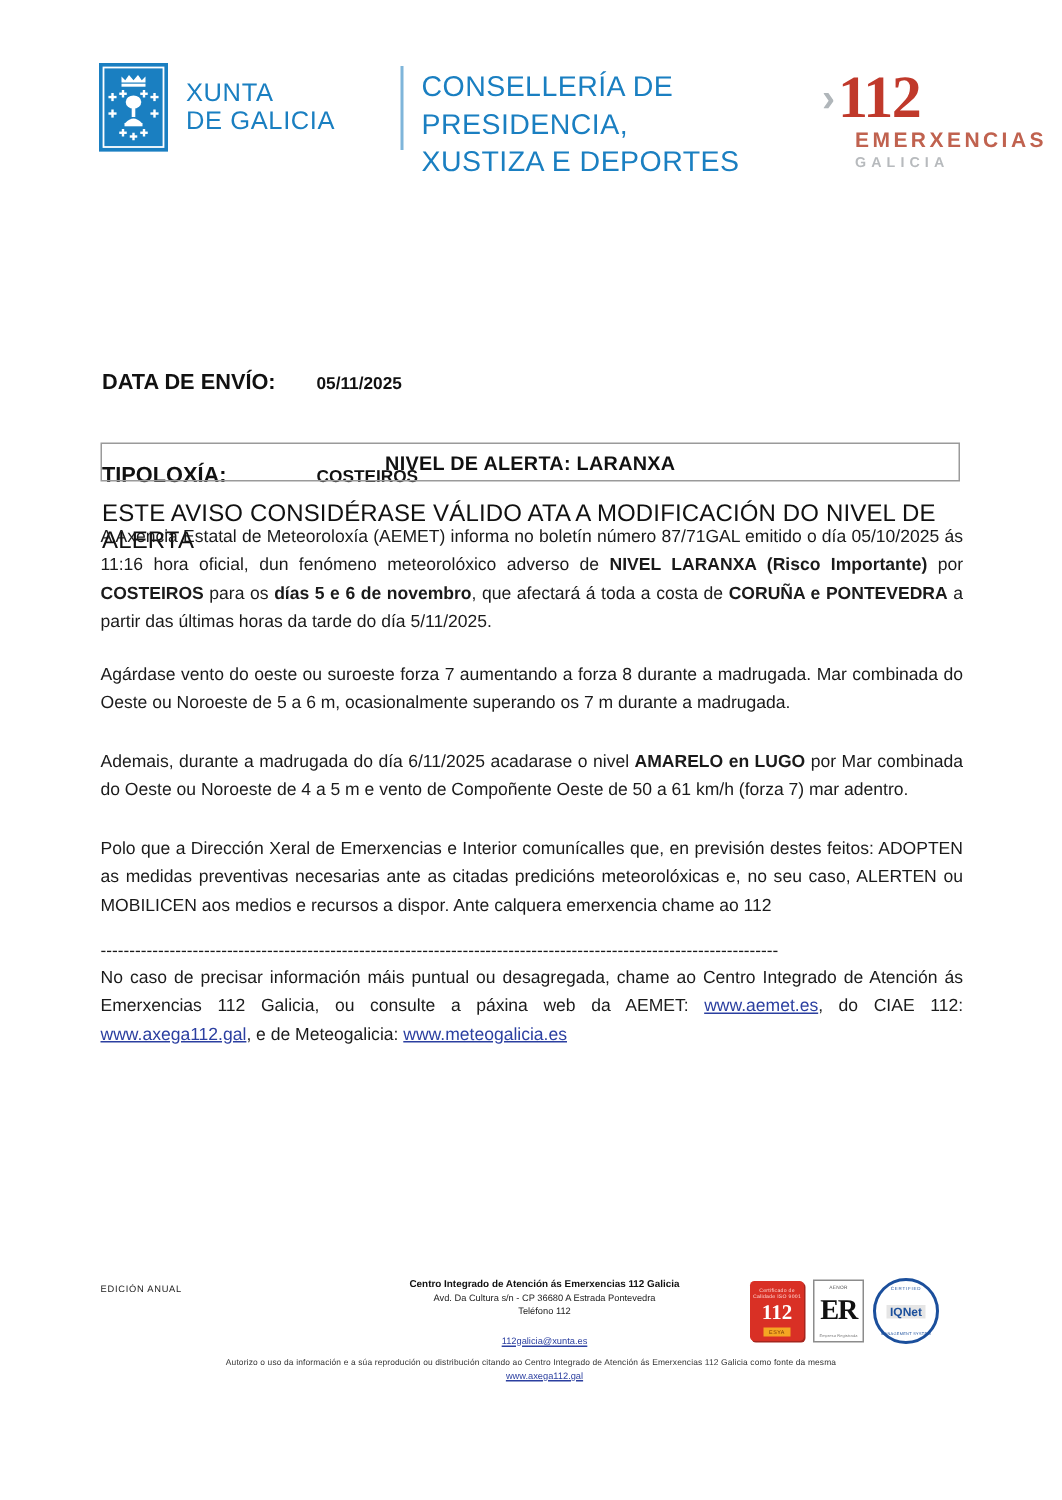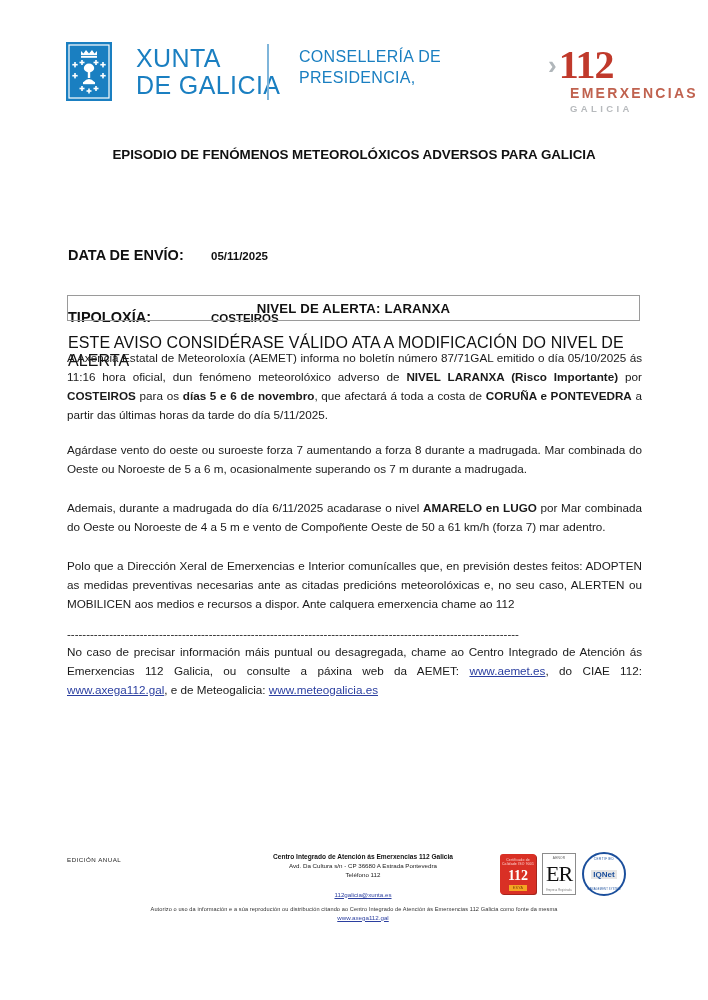--- a/index.html
+++ b/index.html
@@ -37,41 +37,41 @@
   }
   .coat {
     width: 46px;
     height: 59px;
     background: #1a7fc1;
     position: relative;
     flex: none;
   }
   .coat svg { display: block; }
   .xunta-words {
-    margin-left: 24px;
+    margin-left: 12px;
     color: #1a7fc1;
-    font-size: 25px;
+    font-size: 17px;
     line-height: 1.08;
     font-weight: 400;
     letter-spacing: 0.4px;
     white-space: nowrap;
   }
   .xunta-words .l2 { font-weight: 400; }
   .divider-bar {
     position: absolute;
     left: 267px; top: 6px;
     width: 2px;
     height: 56px;
     background: #7fb5da;
   }
   .conselleria {
     position: absolute;
-    left: 299px; top: 8px;
+    left: 281px; top: 8px;
     color: #1a7fc1;
-    font-size: 16px;
+    font-size: 19px;
     line-height: 1.32;
     letter-spacing: 0.3px;
     font-weight: 400;
     white-space: nowrap;
   }
   .logo112 {
     position: absolute;
     left: 548px; top: 8px;
     width: 110px;
     text-align: left;
@@ -301,22 +301,22 @@
   }
   .cert-er .erbot {
     position: absolute;
     bottom: 2px; left: 0; right: 0;
     text-align: center;
     font-size: 2.6px;
     color: #777;
     letter-spacing: 0.1px;
   }
   .cert-er .ermark {
-    font-size: 22px;
-    font-weight: 400;
+    font-size: 19px;
+    font-weight: 700;
     color: #111;
     letter-spacing: -1px;
     font-family: "Liberation Serif", serif;
   }
   .cert-iq {
     width: 40px; height: 40px;
     border-radius: 50%;
     border: 2px solid #1b4f9c;
     display: flex;
     align-items: center;
@@ -404,36 +404,36 @@
         <div class="l1">XUNTA</div>
         <div class="l2">DE GALICIA</div>
       </div>
     </div>
 
     <div class="divider-bar"></div>
 
     <div class="conselleria">
       <div>CONSELLERÍA DE</div>
       <div>PRESIDENCIA,</div>
+      <div>XUSTIZA E DEPORTES</div>
     </div>
 
     <div class="logo112">
       <div class="row">
         <span class="chev">›</span>
         <span class="num112">112</span>
       </div>
       <div class="sub112">
         <div class="e">EMERXENCIAS</div>
         <div class="g">GALICIA</div>
       </div>
     </div>
   </div>
 
   <div class="doc-title">
-    <div>EPISODIO DE FENÓMENOS METEOROLÓXICOS ADVERSOS PARA GALICIA</div>
   </div>
 
   <div class="fields">
     <div class="field-row">
       <span class="field-label">DATA DE ENVÍO:</span>
       <span class="field-value">05/11/2025</span>
     </div>
     <div class="field-row">
       <span class="field-label">TIPOLOXÍA:</span>
       <span class="field-value">COSTEIROS</span>

